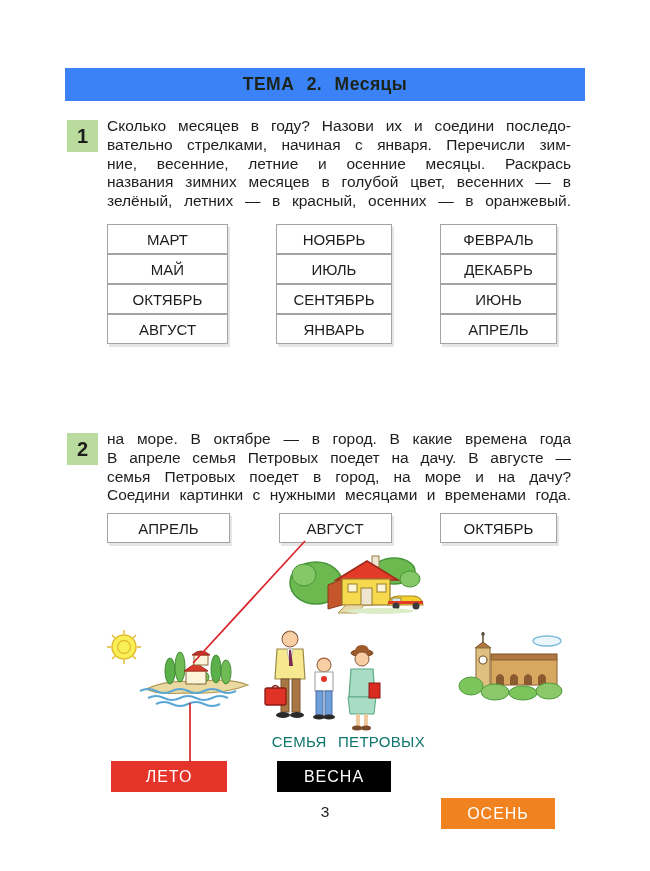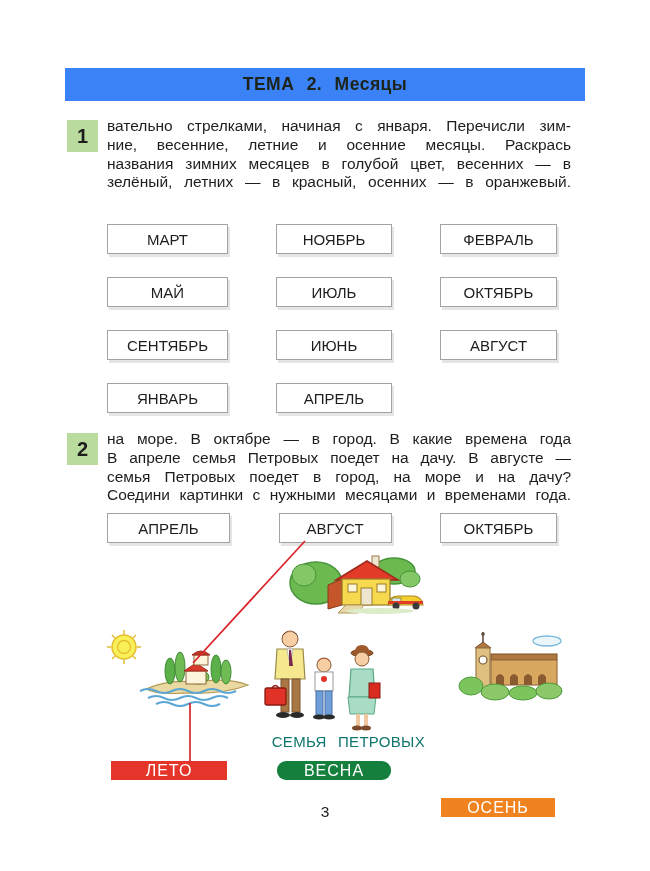--- a/index.html
+++ b/index.html
@@ -46,21 +46,20 @@
   .task-text.t2 { top: 430px; }
   .task-text .line { text-align: justify; text-align-last: justify; white-space: normal; }
 
   
   .month-grid {
     position: absolute;
     left: 107px; width: 450px;
     display: grid;
     grid-template-columns: 121px 116px 117px;
     justify-content: space-between;
-    row-gap: 23px;
   }
   .month-grid.g1 { top: 224px; }
   .month-grid.g2 { top: 513px; grid-template-columns: 123px 113px 117px; }
   .month-box {
     height: 30px;
     background: #ffffff;
     border: 1.6px solid #a3a3a3;
     box-shadow: 2px 3px 0 rgba(0,0,0,0.10);
     display: flex; align-items: center; justify-content: center;
     font-size: 15px; color: #1d1d1b;
@@ -84,21 +83,21 @@
 
   
   .season-row {
     position: absolute;
     left: 111px; top: 761px; width: 444px;
     display: grid;
     grid-template-columns: 116px 114px 114px;
     justify-content: space-between;
   }
   .season-box {
-    height: 19px;
+    height: 31px;
     display: flex; align-items: center; justify-content: center;
     color: #ffffff; font-size: 16px; letter-spacing: 1px;
     cursor: pointer;
   }
 
   .page-number {
     position: absolute;
     left: 65px; top: 803px; width: 520px;
     text-align: center;
     font-size: 15.5px; color: #1d1d1b;
@@ -113,32 +112,34 @@
 </style>
 </head>
 <body>
 
 <div class="page">
 
   <div class="header-bar">ТЕМА 2. Месяцы</div>
 
   <div class="num-badge n1">1</div>
   <div class="task-text t1">
+    <div class="line">Сколько месяцев в году? Назови их и соедини последо-</div>
     <div class="line">вательно стрелками, начиная с января. Перечисли зим-</div>
     <div class="line">ние, весенние, летние и осенние месяцы. Раскрась</div>
     <div class="line">названия зимних месяцев в голубой цвет, весенних — в</div>
     <div class="line">зелёный, летних — в красный, осенних — в оранжевый.</div>
   </div>
 
   <div class="month-grid g1">
     <div class="month-box">МАРТ</div>
     <div class="month-box">НОЯБРЬ</div>
     <div class="month-box">ФЕВРАЛЬ</div>
     <div class="month-box">МАЙ</div>
     <div class="month-box">ИЮЛЬ</div>
+    <div class="month-box">ДЕКАБРЬ</div>
     <div class="month-box">ОКТЯБРЬ</div>
     <div class="month-box">СЕНТЯБРЬ</div>
     <div class="month-box">ИЮНЬ</div>
     <div class="month-box">АВГУСТ</div>
     <div class="month-box">ЯНВАРЬ</div>
     <div class="month-box">АПРЕЛЬ</div>
   </div>
 
   <div class="num-badge n2">2</div>
   <div class="task-text t2">
@@ -254,21 +255,21 @@
     <ellipse cx="14" cy="56" rx="12" ry="9" fill="#7cc45c" stroke="#4f9a3c"></ellipse>
     <ellipse cx="38" cy="62" rx="14" ry="8" fill="#8cc86a" stroke="#4f9a3c"></ellipse>
     <ellipse cx="66" cy="63" rx="14" ry="7" fill="#7cc45c" stroke="#4f9a3c"></ellipse>
     <ellipse cx="92" cy="61" rx="13" ry="8" fill="#8cc86a" stroke="#4f9a3c"></ellipse>
   </svg>
 
   <div class="family-caption">СЕМЬЯ ПЕТРОВЫХ</div>
 
   <div class="season-row">
     <div class="season-box" style="background-color: rgb(229, 52, 42);">ЛЕТО</div>
-    <div class="season-box" style="background-color: #15803d; border-radius: 9px;">ВЕСНА</div>
+    <div class="season-box" style="background-color: #000000;">ВЕСНА</div>
     <div class="season-box" style="background-color: rgb(240, 131, 31); margin-top: 37px;">ОСЕНЬ</div>
   </div>
 
   <div class="page-number">3</div>
 
   <svg class="lines-overlay" viewBox="0 0 650 871">
     <line x1="305" y1="541" x2="193" y2="663" stroke-width="1.7" style="stroke: rgb(217, 37, 43);"></line>
     <line x1="190" y1="703" x2="190" y2="762" stroke-width="1.7" style="stroke: rgb(217, 37, 43);"></line>
   </svg>
 

